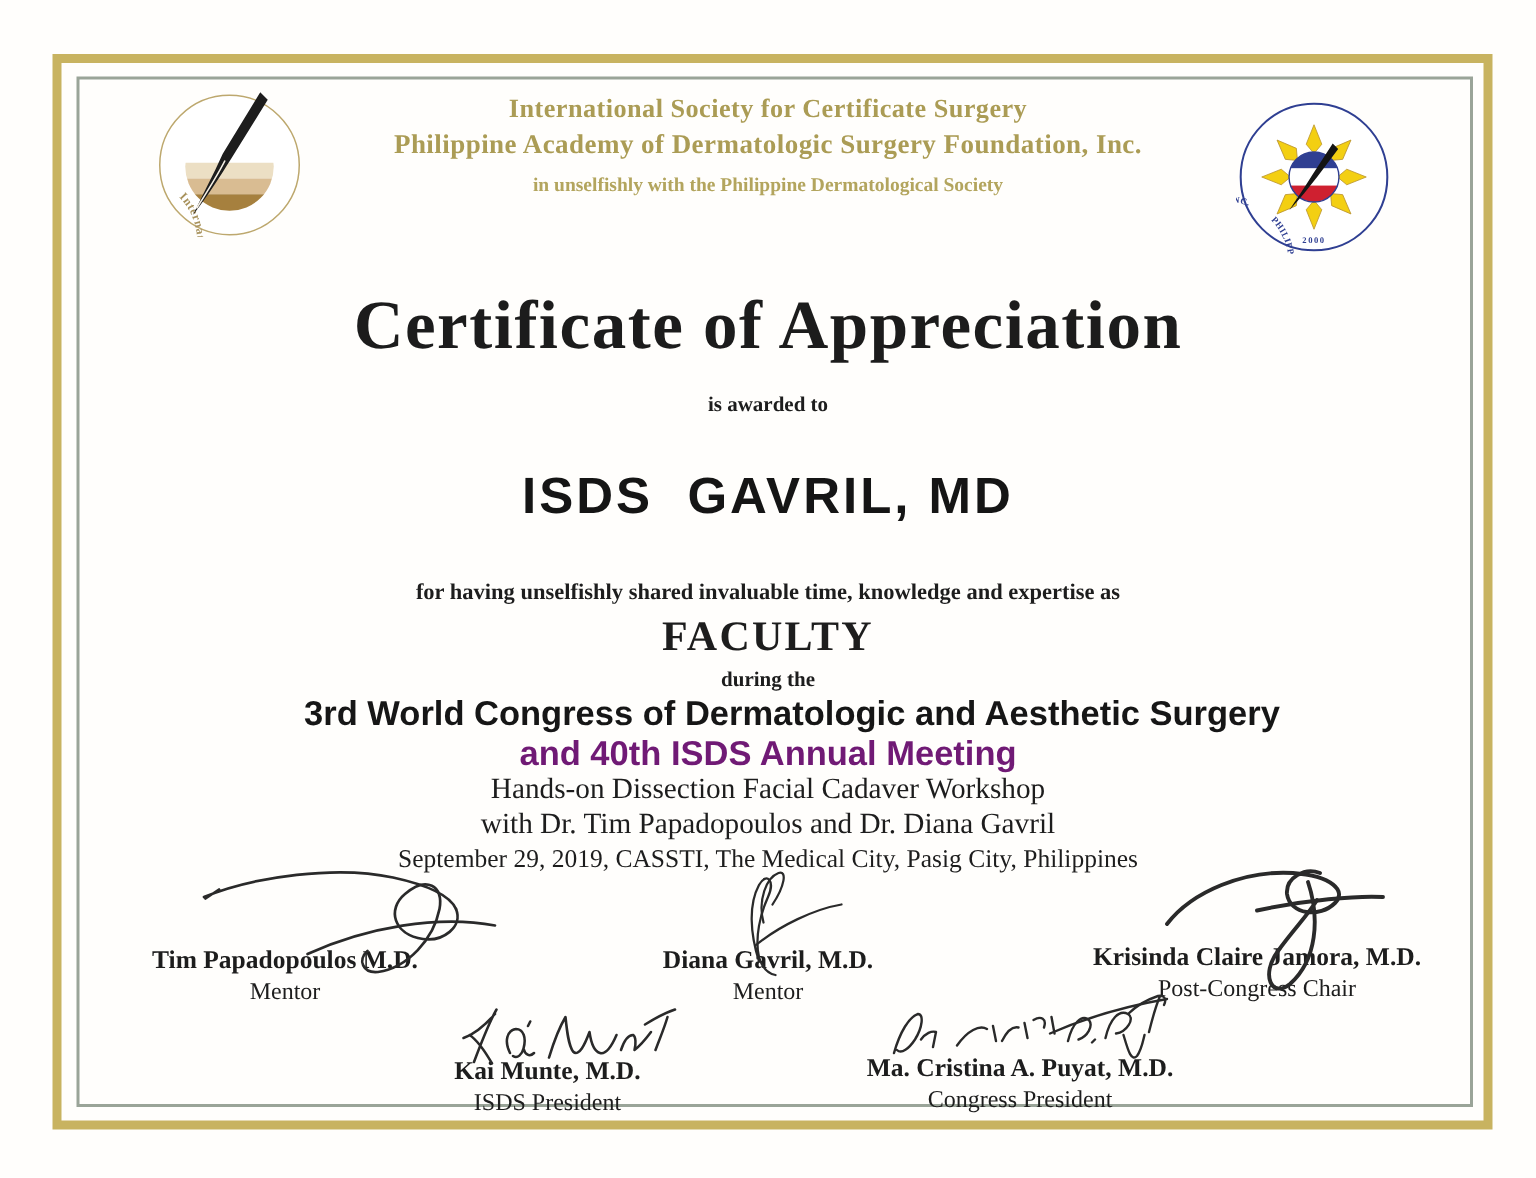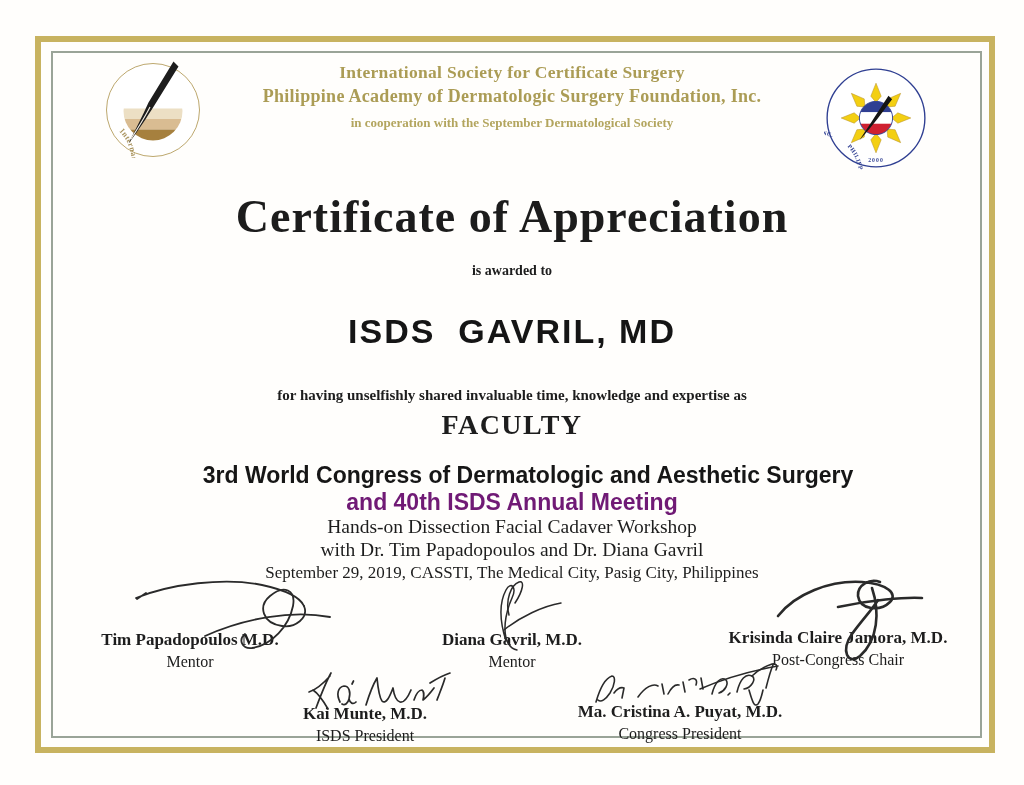--- a/index.html
+++ b/index.html
@@ -96,27 +96,28 @@
       <rect x="33" y="34" width="34" height="10.5" fill="#2f3f92"></rect>
       <rect x="33" y="44.5" width="34" height="11" fill="#ffffff"></rect>
       <rect x="33" y="55.5" width="34" height="11" fill="#cf2030"></rect>
     </g>
     <circle cx="50" cy="50" r="16" fill="none" stroke="#2f3f92" stroke-width="0.9"></circle>
     <path d="M62,28.5 L65.5,32 L52,50 C47,56.5 41,64 34,71.5 C39,63.5 44.5,56 49,48.5 Z" fill="#141414"></path>
   </svg>
 
   <div class="ctr header-line1">International Society for Certificate Surgery</div>
   <div class="ctr header-line2">Philippine Academy of Dermatologic Surgery Foundation, Inc.</div>
-  <div class="ctr header-line3">in cooperation with the September Dermatological Society</div>
+  <div class="ctr header-line3">in unselfishly with the Philippine Dermatological Society</div>
 
   <div class="ctr awarded">is awarded to</div>
   <div class="ctr title">Certificate of Appreciation</div>
   <div class="ctr recipient">ISDS  GAVRIL, MD</div>
   <div class="ctr citation">for having unselfishly shared invaluable time, knowledge and expertise as</div>
   <div class="ctr role">FACULTY</div>
+  <div class="ctr during">during the</div>
   <div class="ctr ev1">3rd World Congress of Dermatologic and Aesthetic Surgery</div>
   <div class="ctr ev2">and 40th ISDS Annual Meeting</div>
   <div class="ctr ws">Hands-on Dissection Facial Cadaver Workshop</div>
   <div class="ctr withline">with Dr. Tim Papadopoulos and Dr. Diana Gavril</div>
   <div class="ctr dateline">September 29, 2019, CASSTI, The Medical City, Pasig City, Philippines</div>
 
   <div class="sig s1">
     <div class="sig-name">Tim Papadopoulos M.D.</div>
     <div class="sig-title">Mentor</div>
   </div>

